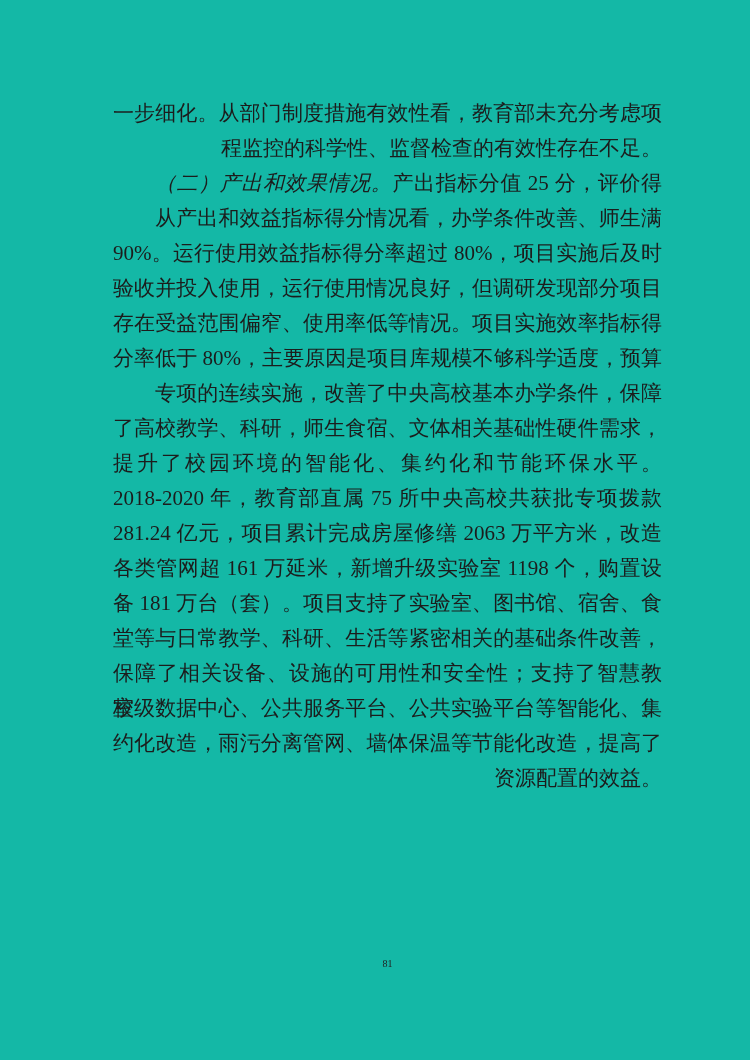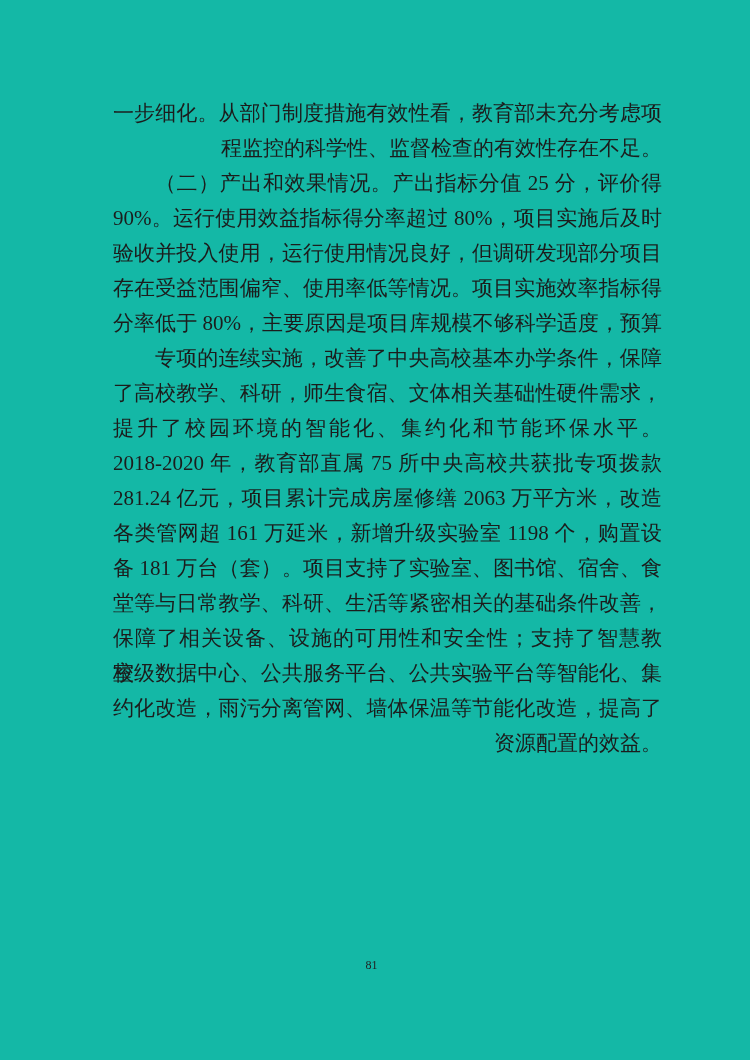--- a/index.html
+++ b/index.html
@@ -32,40 +32,42 @@
   .line.justify {
     white-space: normal;
     text-align: justify;
     text-align-last: justify;
     text-justify: inter-character;
   }
   .line.indent {
     padding-left: 42px;
   }
   .kaiti {
+    font-style: italic; 
   }
   .page-number {
     position: absolute;
-    left: 97px;
+    left: 113px;
     width: 549px;
     top: 958px;
     text-align: center;
-    font-size: 12px;
+    font-size: 10px;
     color: #222222;
     font-family: "Liberation Serif", "DejaVu Serif", serif;
   }
 </style>
 </head>
 <body>
 
 <div class="page">
   <div class="text-block">
       <div class="line justify"><span class="">一步细化。从部门制度措施有效性看，教育部未充分考虑项</span></div>
       <div class="line"><span class="">程监控的科学性、监督检查的有效性存在不足。</span></div>
       <div class="line indent justify"><span class="kaiti">（二）产出和效果情况。</span><span class="">产出指标分值 25 分，评价得</span></div>
+      <div class="line indent justify"><span class="">从产出和效益指标得分情况看，办学条件改善、师生满</span></div>
       <div class="line justify"><span class="">90%。运行使用效益指标得分率超过 80%，项目实施后及时</span></div>
       <div class="line justify"><span class="">验收并投入使用，运行使用情况良好，但调研发现部分项目</span></div>
       <div class="line justify"><span class="">存在受益范围偏窄、使用率低等情况。项目实施效率指标得</span></div>
       <div class="line justify"><span class="">分率低于 80%，主要原因是项目库规模不够科学适度，预算</span></div>
       <div class="line indent justify"><span class="">专项的连续实施，改善了中央高校基本办学条件，保障</span></div>
       <div class="line justify"><span class="">了高校教学、科研，师生食宿、文体相关基础性硬件需求，</span></div>
       <div class="line justify"><span class="">提升了校园环境的智能化、集约化和节能环保水平。</span></div>
       <div class="line justify"><span class="">2018-2020 年，教育部直属 75 所中央高校共获批专项拨款</span></div>
       <div class="line justify"><span class="">281.24 亿元，项目累计完成房屋修缮 2063 万平方米，改造</span></div>
       <div class="line justify"><span class="">各类管网超 161 万延米，新增升级实验室 1198 个，购置设</span></div>

